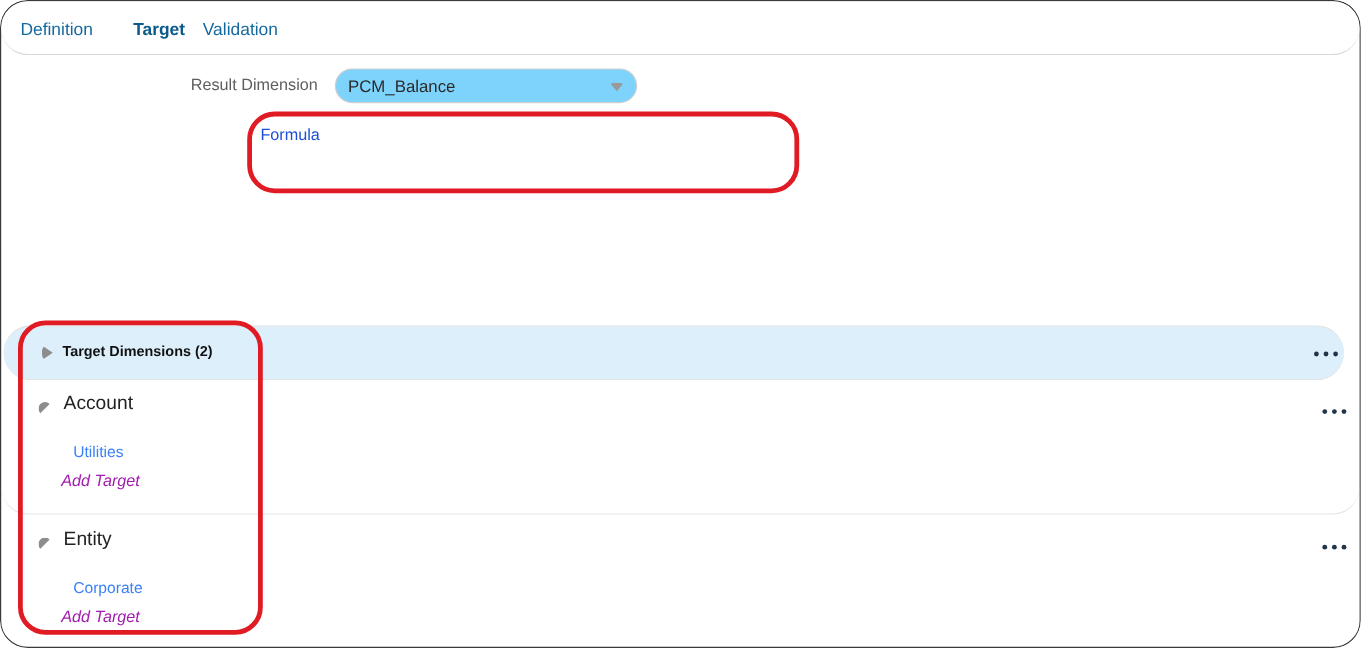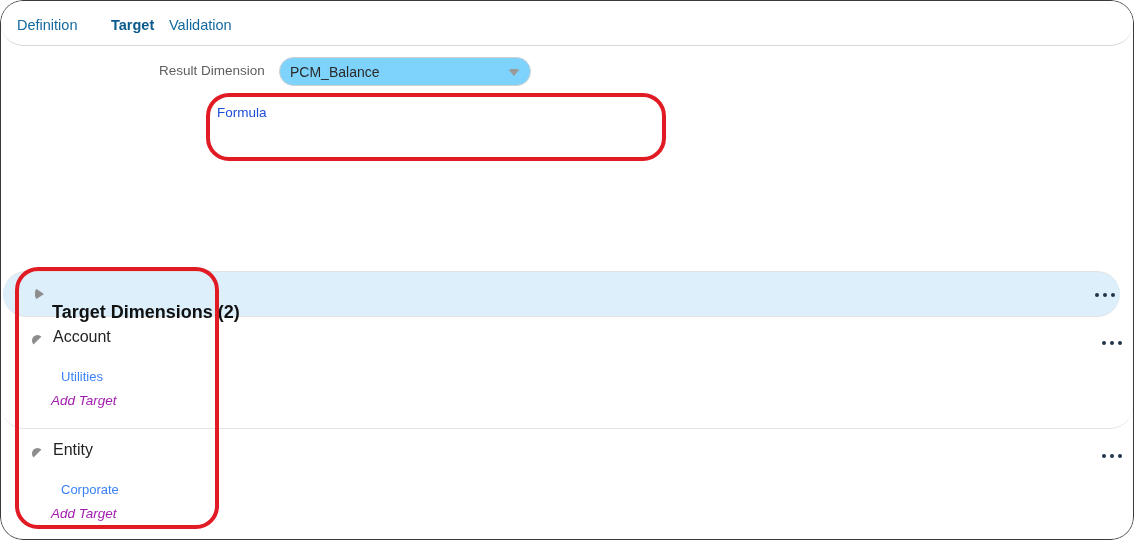--- a/index.html
+++ b/index.html
@@ -100,22 +100,22 @@
     cursor: pointer;
   }
   #td-arrow {
     position: absolute; left: 32px; top: 16px;
     width: 0; height: 0;
     border-top: 6px solid transparent;
     border-bottom: 6px solid transparent;
     border-left: 9px solid #8d8d8d;
   }
   #td-title {
-    position: absolute; left: 49px; top: 30px;
-    font-size: 18px; font-weight: bold; color: #111111;
+    position: absolute; left: 49px; top: 14px;
+    font-size: 12px; font-weight: bold; color: #111111;
     white-space: nowrap;
   }
 
   
   .dim-group { position: absolute; left: 0; width: 1132px; }
   #group-account { top: 316px; height: 112px; border-bottom: 1px solid #e4e4e4; }
   #group-entity  { top: 429px; height: 110px; }
 
   .dim-arrow {
     position: absolute; left: 31px; top: 18px;

